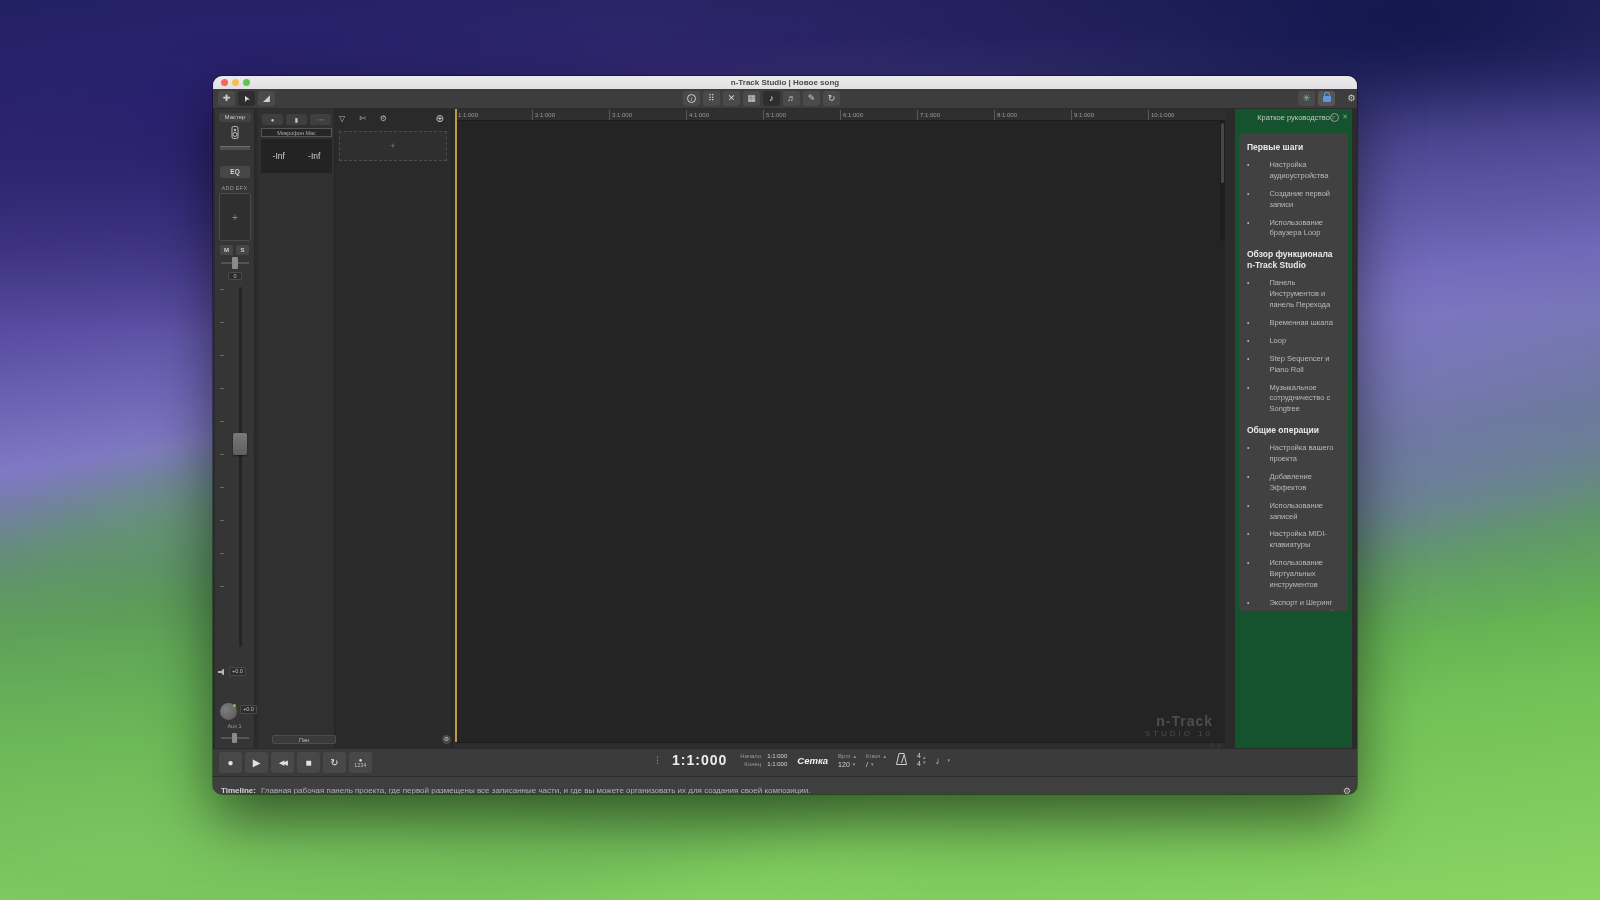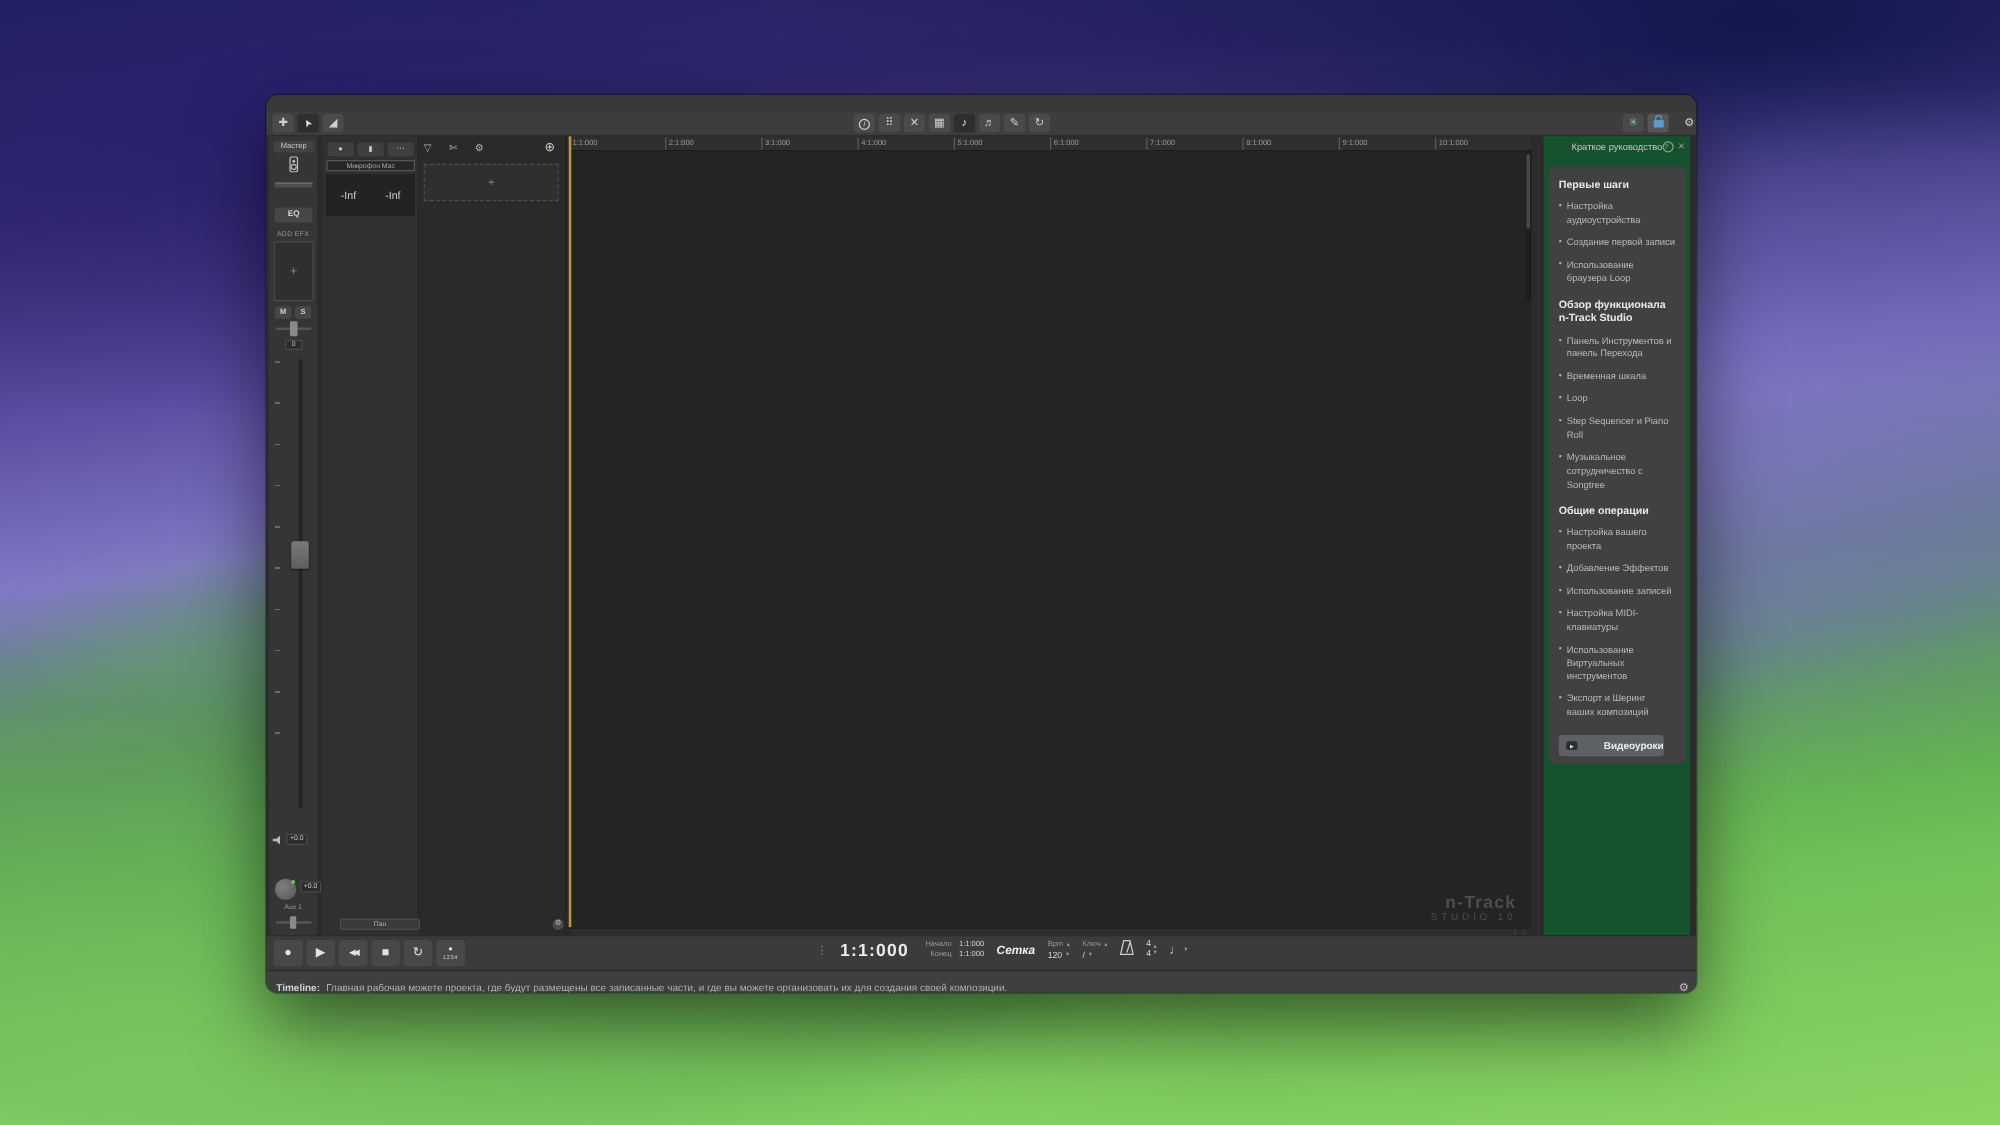--- a/index.html
+++ b/index.html
@@ -88,21 +88,21 @@
   .wm1{font-size:14px;font-weight:bold;letter-spacing:1px;}
   .wm2{font-size:8px;letter-spacing:3px;}
 
   
   .guide{position:absolute;left:1022px;top:0;width:117px;height:100%;background:#14532d;}
   .ghead{position:absolute;left:0;top:4px;width:100%;text-align:center;color:#c6c6c6;font-size:7.5px;}
   .ghicons{position:absolute;right:4px;top:4px;display:flex;gap:3px;color:#9a9a9a;font-size:7px;}
   .gcard{position:absolute;left:4px;top:24px;width:109px;height:478px;background:#414141;border-radius:4px;padding:9px 8px;overflow:hidden;}
   .g-head{color:#e9e9e9;font-size:8.5px;font-weight:bold;margin:10px 0 4px;line-height:1.3;}
   .g-head:first-child{margin-top:0;}
-  .g-item{display:flex;gap:4px;margin:7px 0;cursor:pointer;}
+  .g-item{display:flex;gap:20px;margin:7px 0;cursor:pointer;}
   .g-bullet{color:#9fb8d8;font-size:7px;line-height:1.4;}
   .g-text{color:#b9b9b9;font-size:7.5px;line-height:1.45;}
   .videobtn{margin-top:12px;width:84px;height:17px;background:#5d6165;border-radius:3px;color:#eee;font-size:8px;font-weight:bold;
     display:flex;align-items:center;justify-content:flex-end;gap:21px;}
   .vicon{display:inline-block;width:9px;height:7px;background:#2b2e30;border-radius:2px;color:#ddd;font-size:4px;line-height:7px;text-align:center;}
 
   
   .transport{position:absolute;left:0;top:672px;right:0;height:28px;background:#3b3b3b;border-top:1px solid #2a2a2a;}
   .tbtns{position:absolute;left:6px;top:3px;display:flex;gap:3px;}
   .tbtn{width:23px;height:21px;background:#484848;border-radius:3px;color:#e2e2e2;font-size:10px;display:flex;flex-direction:column;align-items:center;justify-content:center;line-height:1;}
@@ -133,20 +133,26 @@
 </style>
 </head>
 <body>
 
 <div class="screen">
   <div class="wave w1"></div>
   <div class="wave w2"></div>
 
   <div class="window">
 
+    <div class="titlebar">
+      <div class="tl r"></div>
+      <div class="tl y"></div>
+      <div class="tl g"></div>
+      <div class="wtitle">n-Track Studio | Новое song</div>
+    </div>
 
     <div class="toolbar">
       <div class="tb-btn" style="left:5px"><span>✚</span></div>
       <div class="tb-btn active" style="left:25px"><span style="display:inline-block;transform:rotate(-120deg);font-size:8px">➤</span></div>
       <div class="tb-btn" style="left:45px"><span>◢</span></div>
 
       <div class="tb-center">
         <div class="tb-btn"><span class="icirc">i</span></div>
         <div class="tb-btn"><span>⠿</span></div>
         <div class="tb-btn"><span>✕</span></div>
@@ -410,18 +416,18 @@
         </div>
         <div class="notegrp">
           <span>♩</span>
           <span class="arr">▾</span>
         </div>
       </div>
     </div>
 
     <div class="statusbar">
       <span class="sb-label">Timeline:</span>
-      <span class="sb-text">Главная рабочая можете проекта, где будут размещены все записанные части, и где вы можете организовать их для создания своей композиции.</span>
+      <span class="sb-text">Главная рабочая панель проекта, где первой размещены все записанные части, и где вы можете организовать их для создания своей композиции.</span>
       <span class="sb-gear">⚙</span>
     </div>
 
   </div>
 </div>
 
 </body></html>

